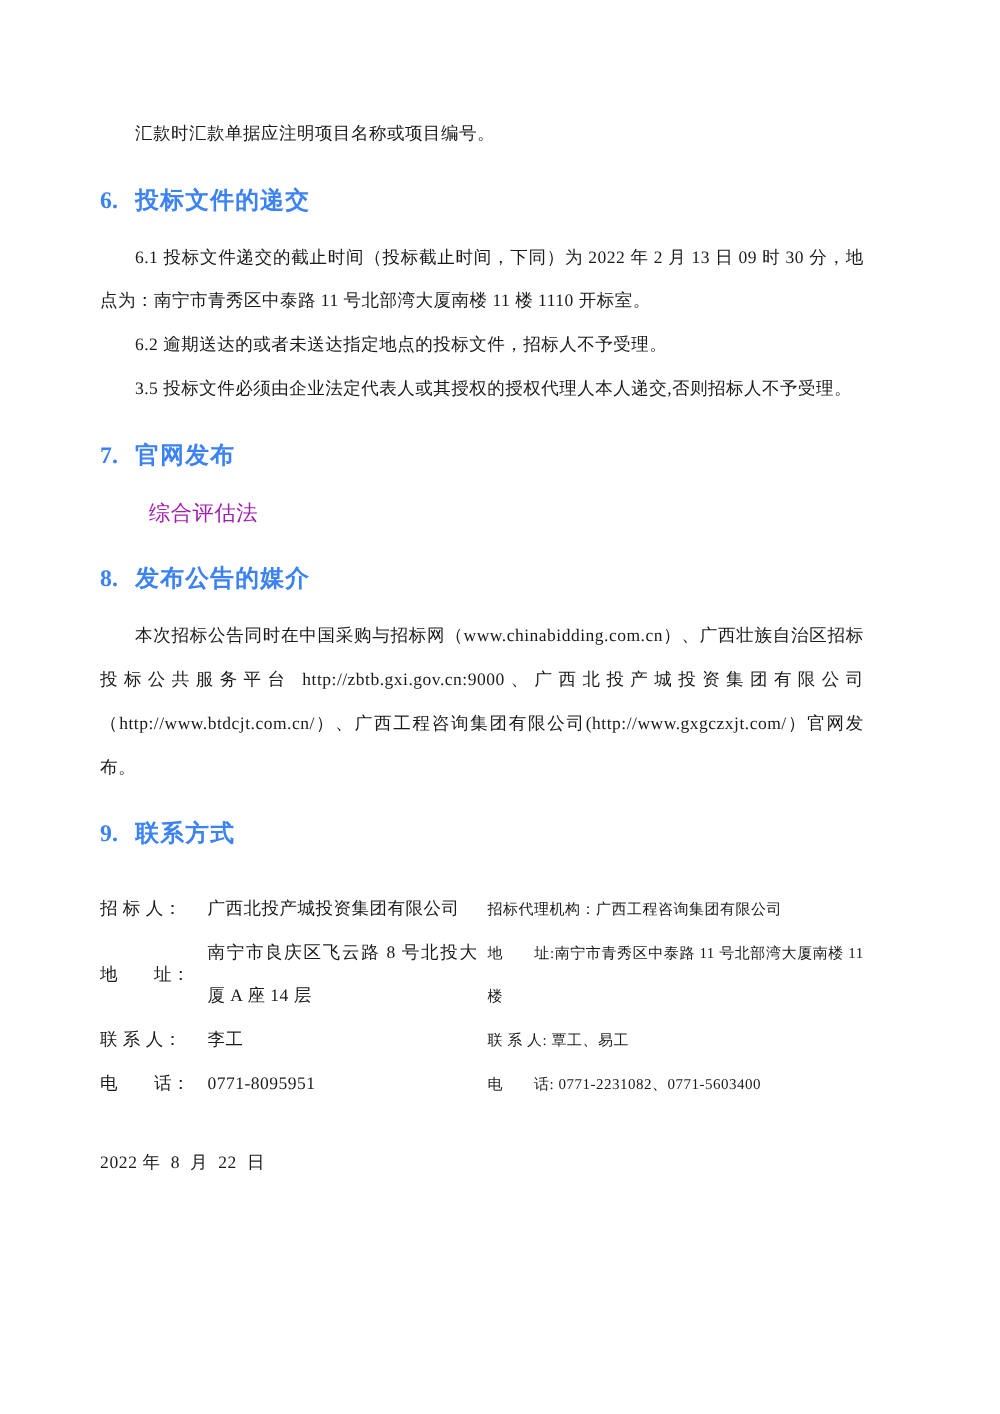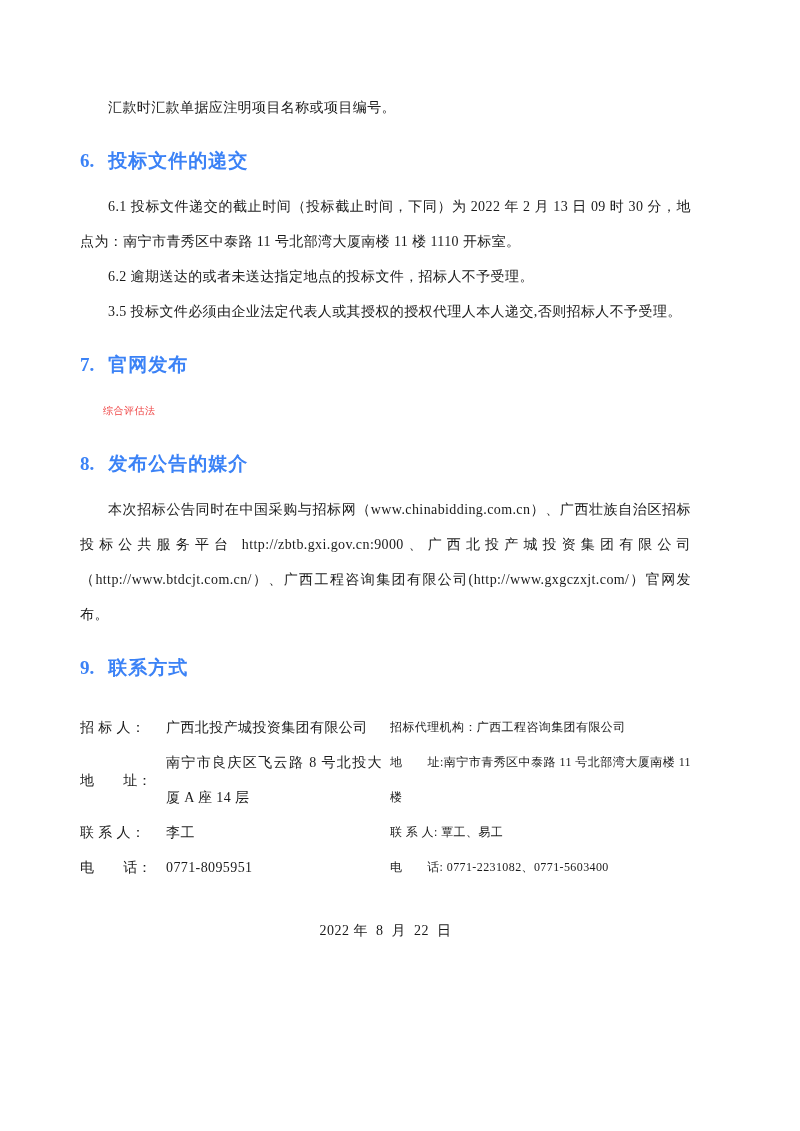--- a/index.html
+++ b/index.html
@@ -31,23 +31,23 @@
     color: #3b82f6;
     letter-spacing: 1px;
   }
   h2.sec-head .sec-num {
     display: inline-block;
     margin-right: 14px;
     letter-spacing: 0;
   }
   .method-line {
     margin: 0 0 0 0;
-    font-size: 10px;
+    font-size: 17px;
     line-height: 35px;
-    color: #ef4444;
+    color: #a21caf;
     text-indent: 2.3em;
     letter-spacing: 0.5px;
   }
   .contact-wrap {
     display: flex;
     margin-top: 30px;
   }
   .contact-col-left {
     width: 302px;
     flex: none;
@@ -79,21 +79,21 @@
     font-size: 12px;
     line-height: 35px;
     text-align: justify;
     letter-spacing: 0.4px;
   }
   .contact-par .c-label-inline { white-space: pre; }
   .date-line {
     margin-top: 28px;
     font-size: 14px;
     line-height: 35px;
-    text-align: center;
+    text-align: left;
     white-space: pre;
     letter-spacing: 0.5px;
   }
 </style>
 </head>
 <body>
 
 <div class="page">
 
   <p class="body-par indent">汇款时汇款单据应注明项目名称或项目编号。</p>

